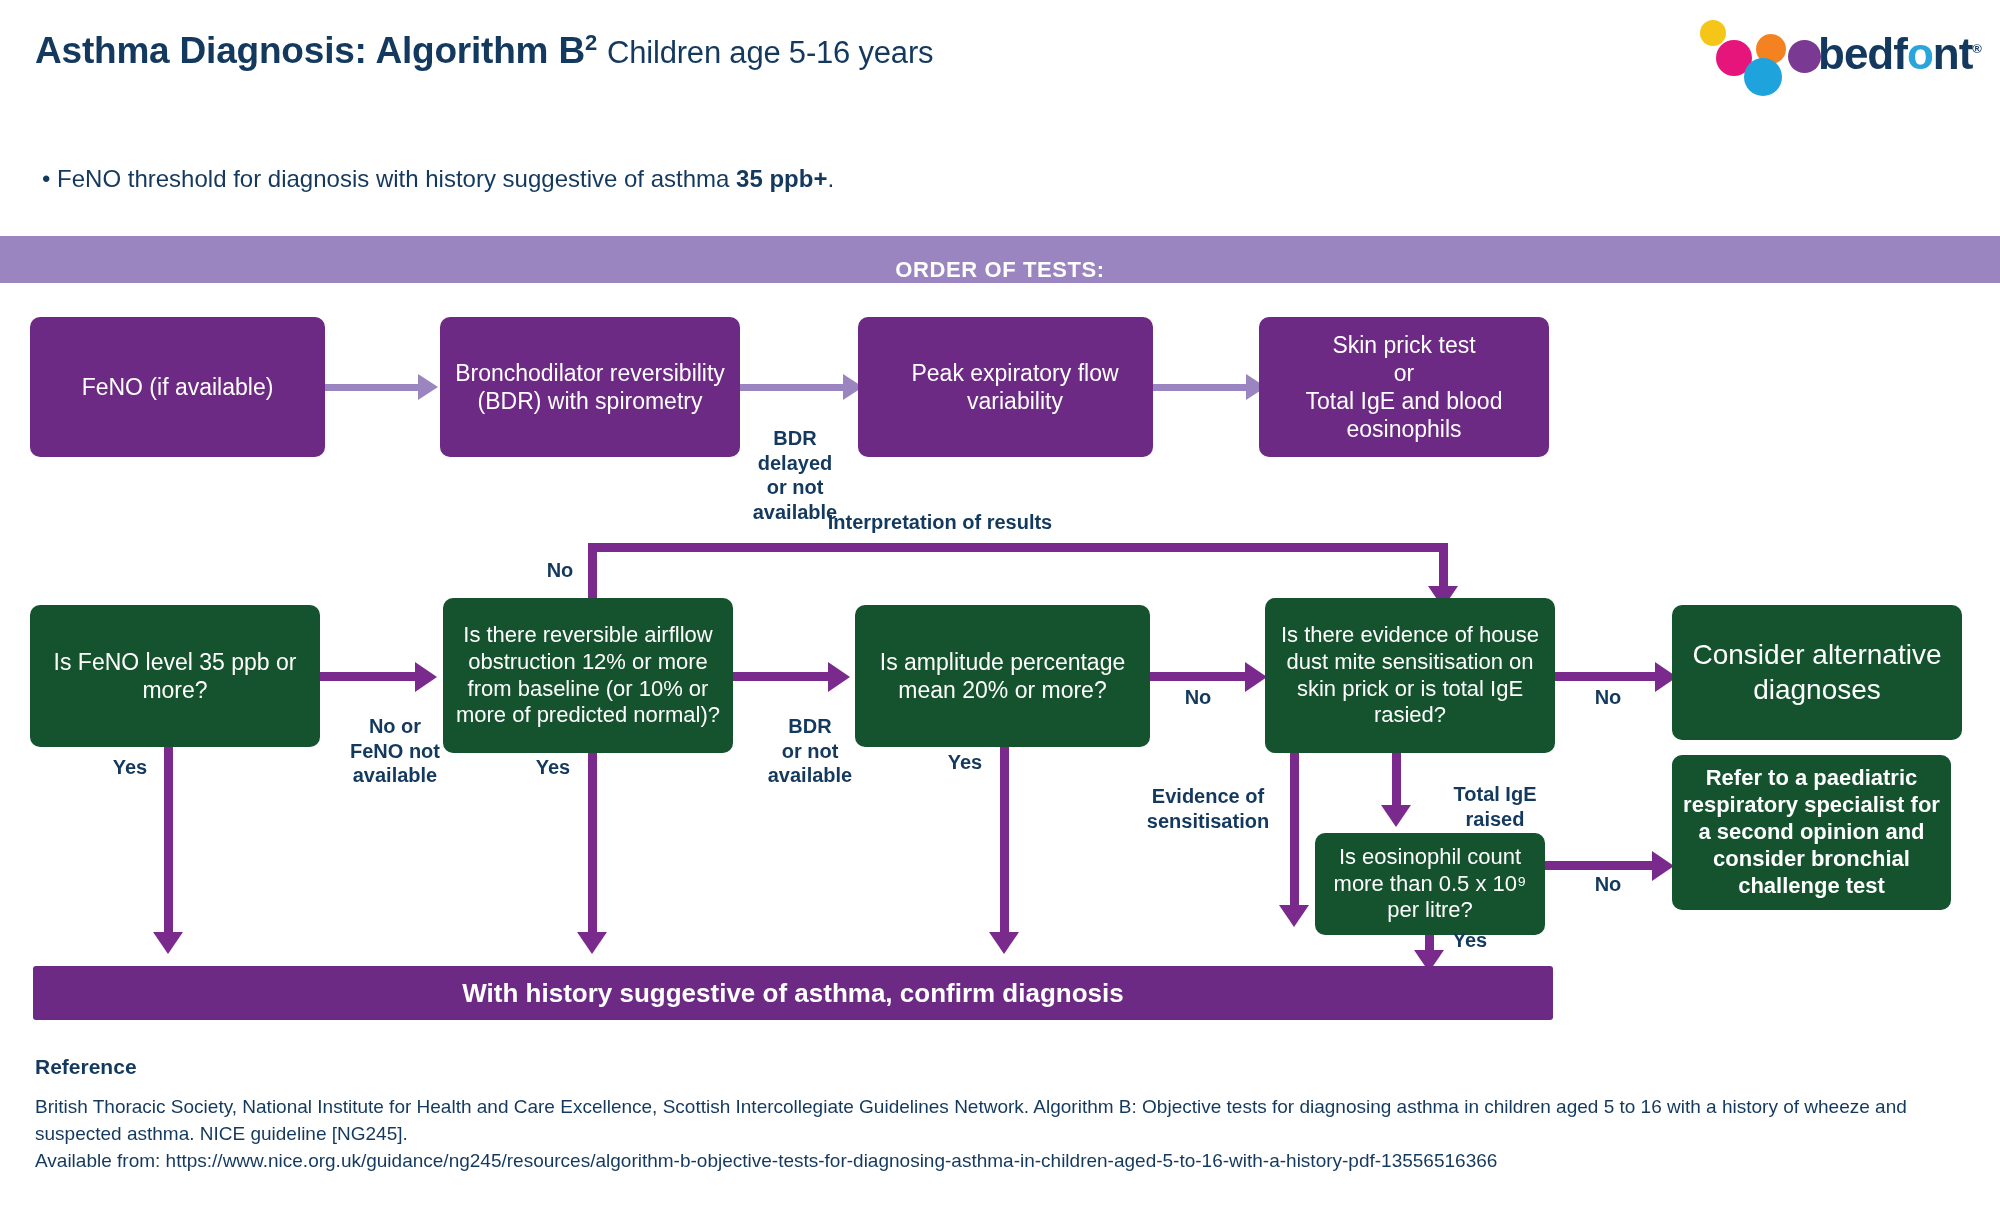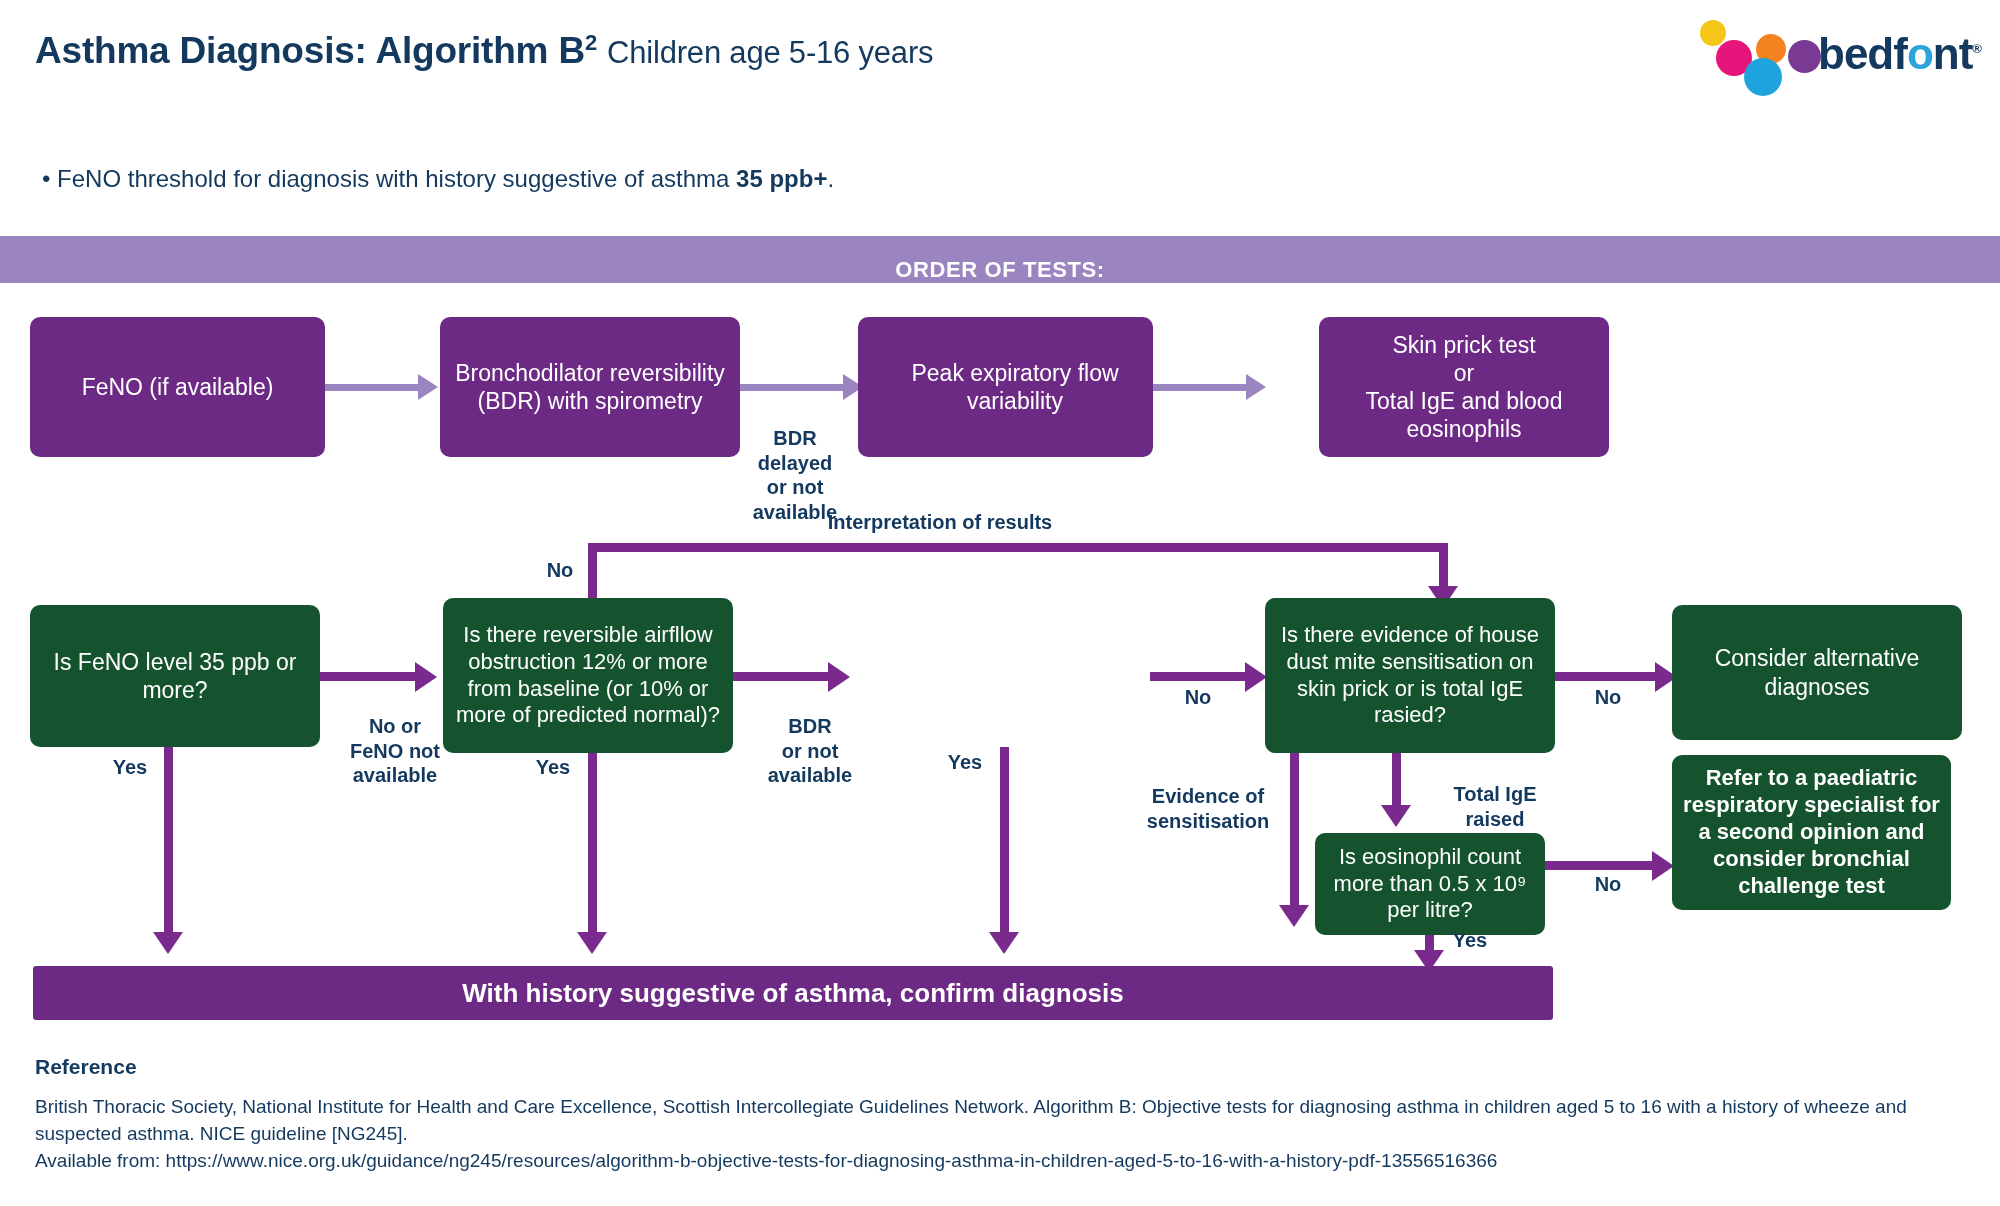--- a/index.html
+++ b/index.html
@@ -103,21 +103,21 @@
 available</span>
   </div>
 
   <div class="box dark" style="left:858px;top:317px;width:295px;height:140px;font-size:23px;padding-left:29px;">
     <span class="t">Peak expiratory flow variability</span>
   </div>
 
   <div class="hline" style="left:1153px;top:384px;width:95px;"></div>
   <div class="arrow-r" style="left:1246px;top:374px;"></div>
 
-  <div class="box dark" style="left:1319px;top:317px;width:290px;height:140px;font-size:23px;white-space:pre-line;">
+  <div class="box dark" style="left:1259px;top:317px;width:290px;height:140px;font-size:23px;white-space:pre-line;">
     <span class="t">Skin prick test
 or
 Total IgE and blood eosinophils</span>
   </div>
 
   <div class="lbl" style="left:790px;top:510px;width:300px;">
     <span>Interpretation of results</span>
   </div>
   <div class="hline dk" style="left:588px;top:543px;width:860px;"></div>
   <div class="vline" style="left:588px;top:543px;height:70px;"></div>
@@ -144,38 +144,41 @@
   </div>
 
   <div class="hline dk" style="left:733px;top:672px;width:100px;"></div>
   <div class="arrow-r dk" style="left:828px;top:662px;"></div>
   <div class="lbl" style="left:740px;top:690px;width:140px;white-space:pre-line;">
     <span>BDR
 or not
 available</span>
   </div>
 
+  <div class="box light" style="left:855px;top:605px;width:295px;height:142px;font-size:23px;">
+    <span class="t">Is amplitude percentage mean 20% or more?</span>
+  </div>
 
   <div class="hline dk" style="left:1150px;top:672px;width:100px;"></div>
   <div class="arrow-r dk" style="left:1245px;top:662px;"></div>
   <div class="lbl" style="left:1168px;top:685px;width:60px;">
     <span>No</span>
   </div>
 
   <div class="box light" style="left:1265px;top:598px;width:290px;height:155px;font-size:22px;">
     <span class="t">Is there evidence of house dust mite sensitisation on skin prick or is total IgE rasied?</span>
   </div>
 
   <div class="hline dk" style="left:1555px;top:672px;width:105px;"></div>
   <div class="arrow-r dk" style="left:1655px;top:662px;"></div>
   <div class="lbl" style="left:1578px;top:685px;width:60px;">
     <span>No</span>
   </div>
 
-  <div class="box light" style="left:1672px;top:605px;width:290px;height:135px;font-size:23px;">
+  <div class="box light" style="left:1672px;top:605px;width:290px;height:135px;font-size:28px;">
     <span class="t">Consider alternative diagnoses</span>
   </div>
 
   <div class="lbl" style="left:1128px;top:760px;width:160px;white-space:pre-line;">
     <span>Evidence of
 sensitisation</span>
   </div>
   <div class="vline" style="left:1290px;top:753px;height:157px;"></div>
   <div class="arrow-d" style="left:1279px;top:905px;"></div>
 

